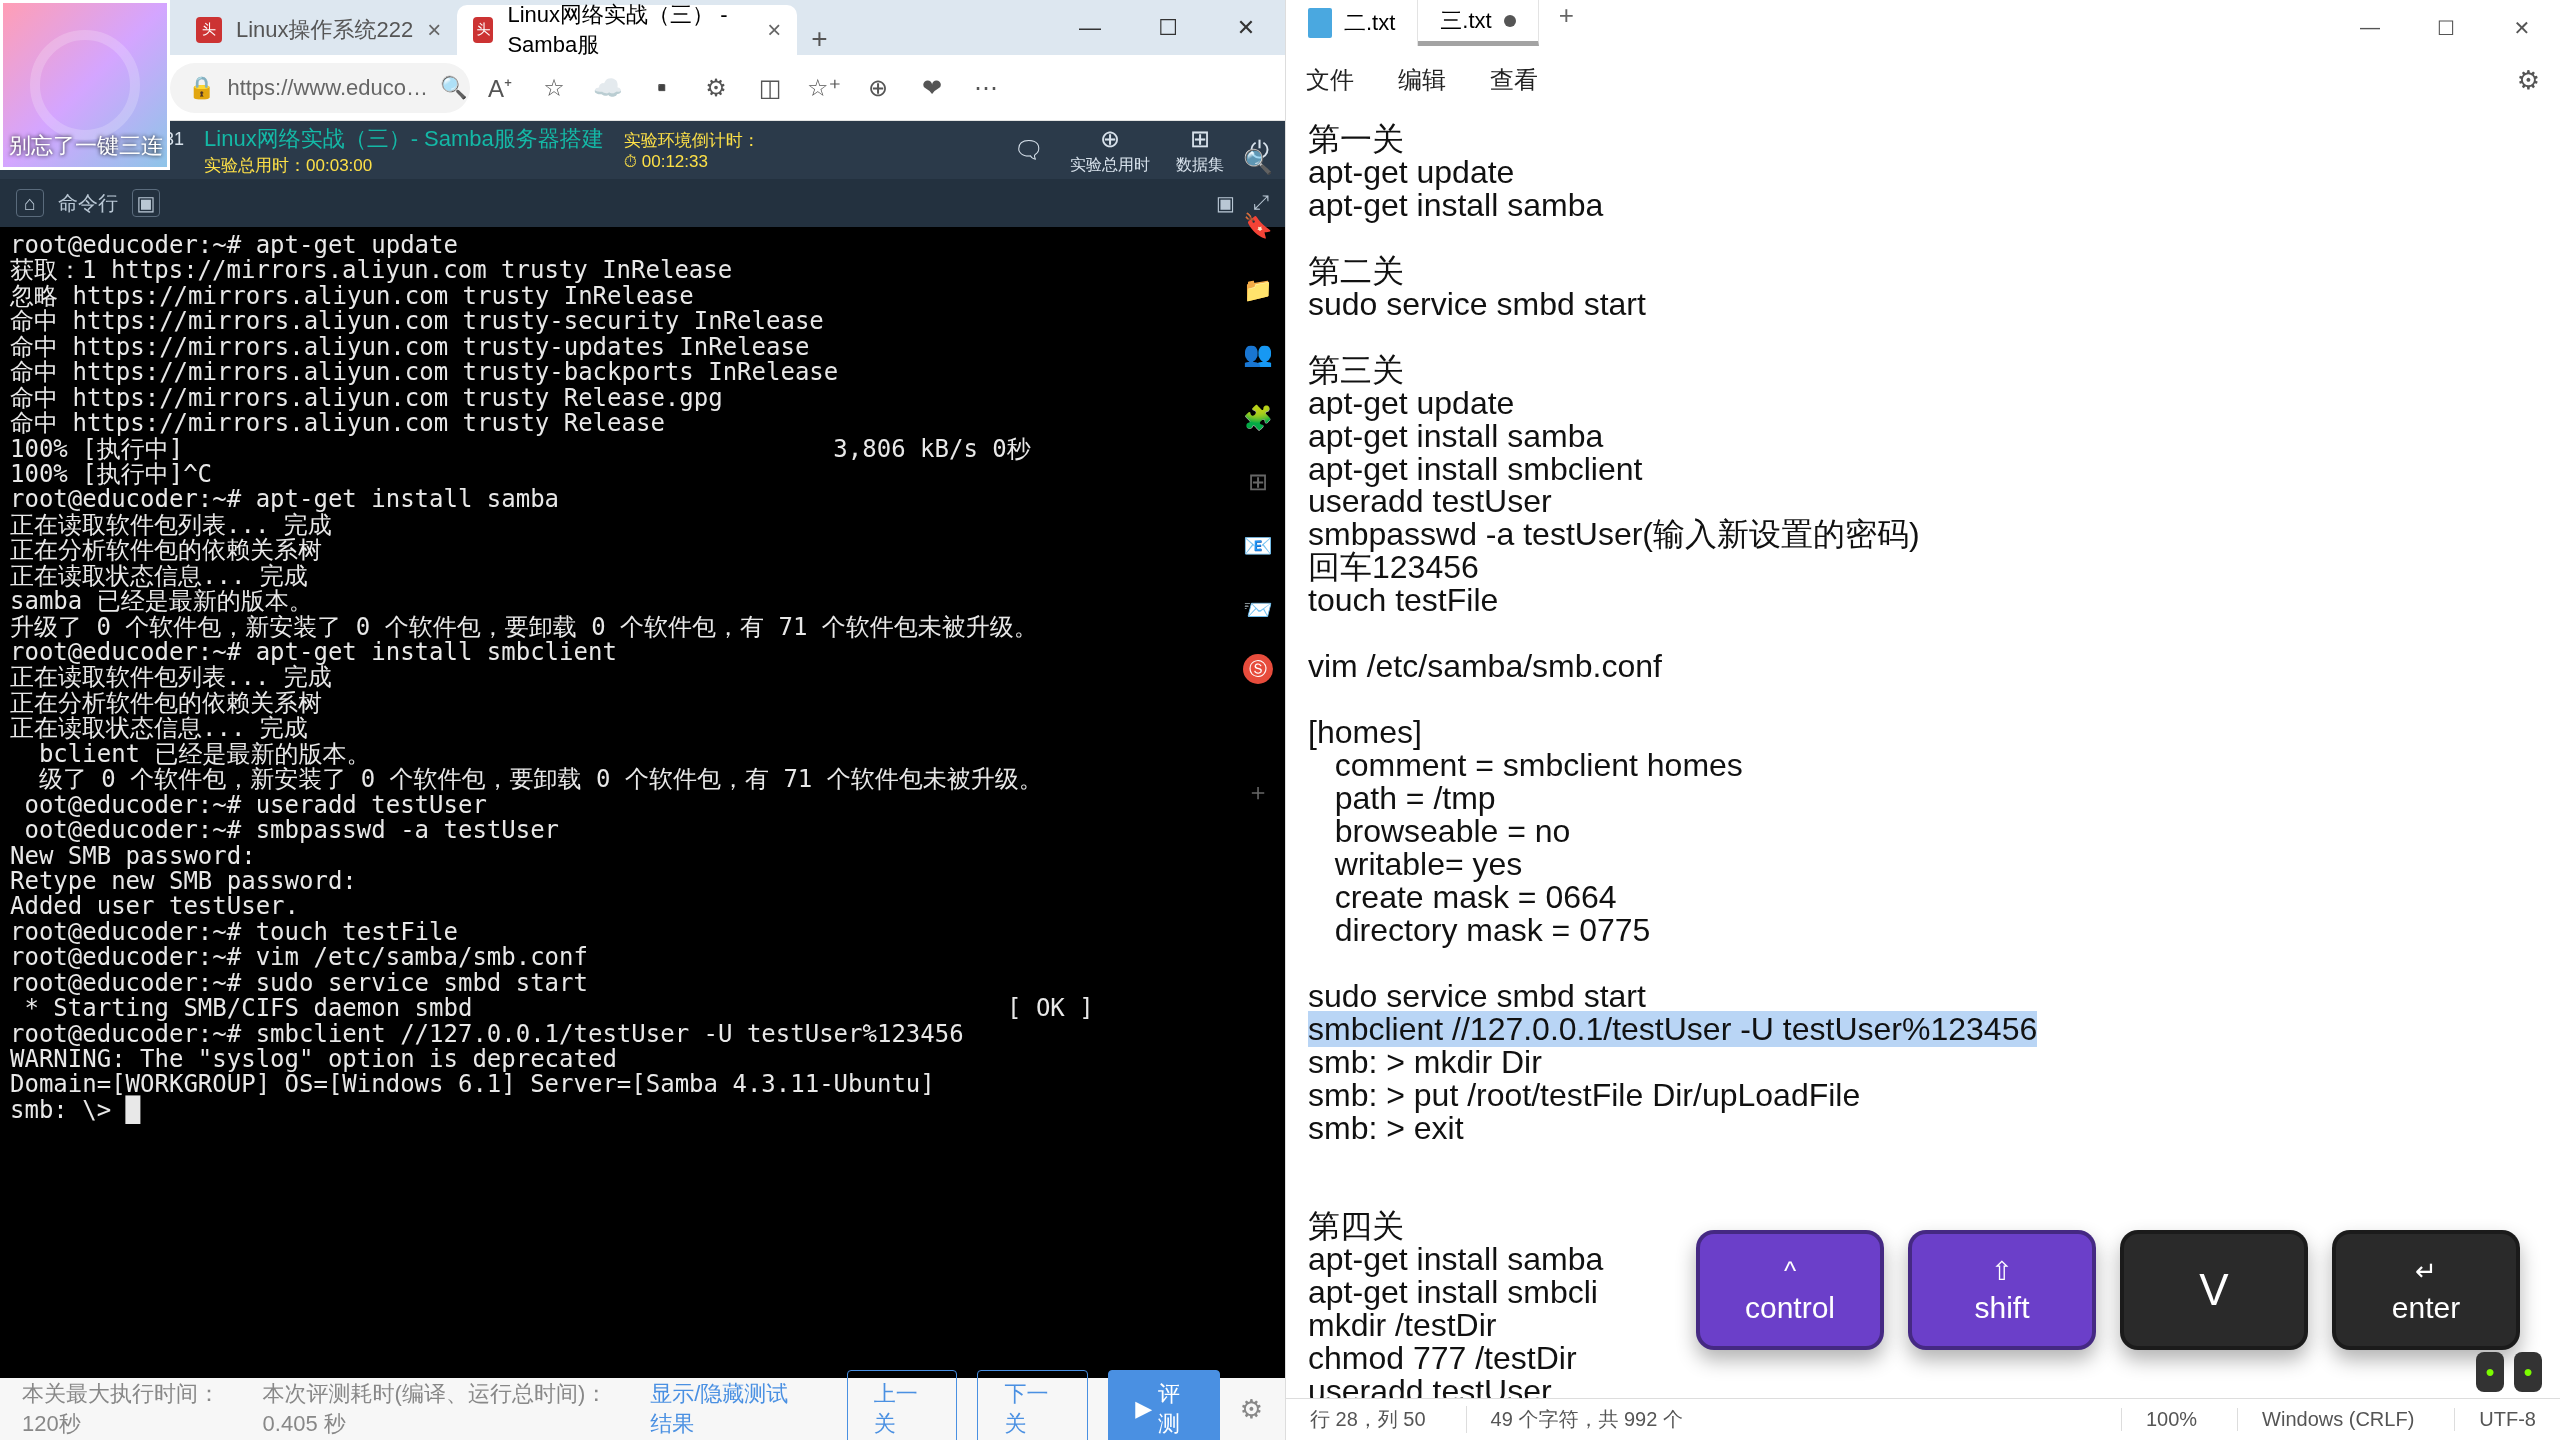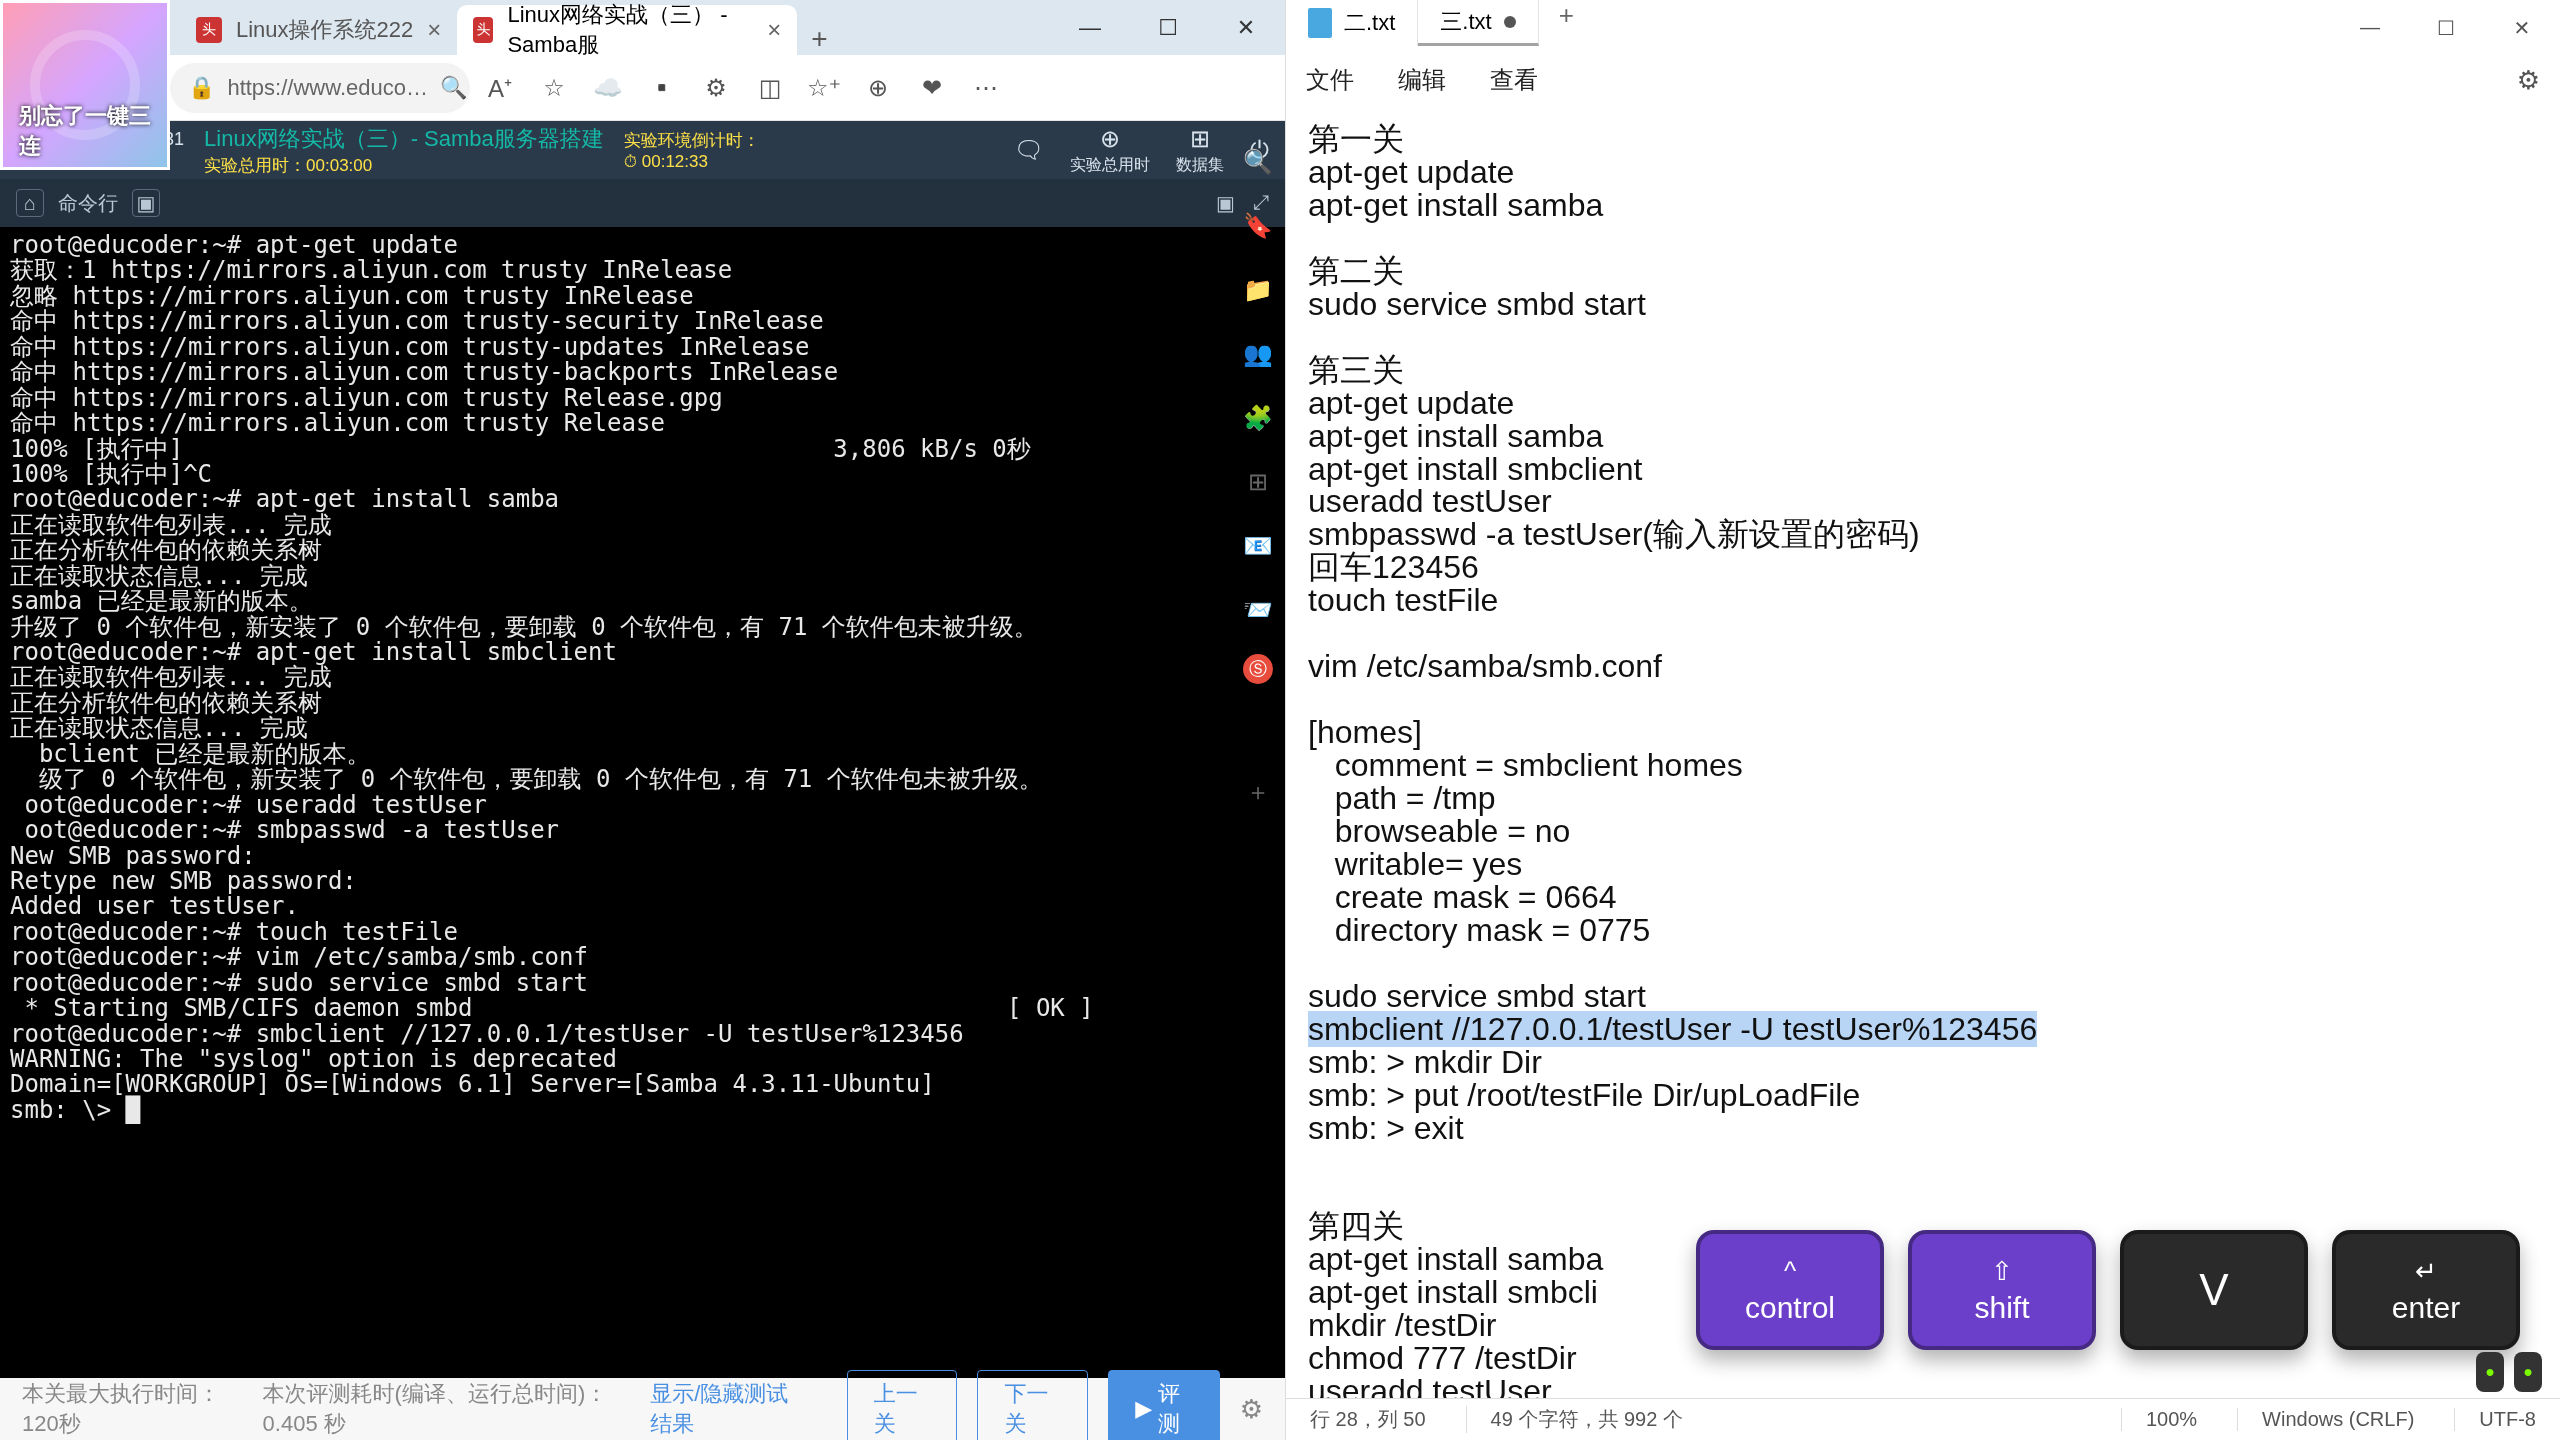--- a/index.html
+++ b/index.html
@@ -1,21 +1,21 @@
 <!DOCTYPE html>
 <html><head>
 <meta charset="utf-8">
 <style>
 * { margin:0; padding:0; box-sizing:border-box; font-family:"Microsoft YaHei","Segoe UI",sans-serif; }
 body { width:2560px; height:1440px; overflow:hidden; background:#f0f0f0; display:flex; }
 .left-pane { width:1285px; height:1440px; display:flex; flex-direction:column; background:#fff; }
 .right-pane { flex:1; height:1440px; display:flex; flex-direction:column; background:#fff; position:relative; border-left:1px solid #ddd;}
 .avatar-overlay { position:absolute; top:0; left:0; width:170px; height:170px; z-index:100; }
 .avatar-img { width:100%; height:100%; background:linear-gradient(135deg,#ff9eb5,#d4a5ff,#8ec5e8); border:3px solid #fff; position:relative; }
-.avatar-caption { position:absolute; bottom:6px; left:16px; font-size:22px; color:#fff; text-shadow:0 0 4px #000; font-weight:700; }
+.avatar-caption { position:absolute; bottom:6px; left:6px; font-size:22px; color:#fff; text-shadow:0 0 4px #000; font-weight:400; }
 .browser-tabs { height:55px; background:#dde7f0; display:flex; align-items:flex-end; padding-left:180px; position:relative; }
 .btab { height:50px; display:flex; align-items:center; padding:0 16px; font-size:22px; gap:14px; border-radius:10px 10px 0 0; max-width:340px; }
 .btab.inactive { background:transparent; color:#555; }
 .btab.active { background:#fff; color:#000; }
 .btab-icon { width:26px; height:26px; background:#c33; border-radius:4px; display:flex; align-items:center; justify-content:center; color:#fff; font-size:14px; }
 .btab-close { font-size:24px; color:#666; }
 .new-tab { padding:0 14px; font-size:28px; color:#555; }
 .win-ctrls { position:absolute; right:0; top:0; display:flex; height:55px; }
 .win-btn { width:78px; display:flex; align-items:center; justify-content:center; font-size:22px; color:#333; }
 .browser-bar { height:66px; display:flex; align-items:center; padding:0 10px; gap:12px; background:#fff; border-bottom:1px solid #e4e4e4; }
@@ -38,21 +38,21 @@
 .terminal { flex:1; background:#000; color:#e8e8e8; font-family:"Consolas",monospace; font-size:24px; line-height:1.06; padding:6px 10px; white-space:pre; overflow:hidden; }
 .ide-footer { height:62px; background:#f7f7f7; display:flex; align-items:center; padding:0 22px; gap:20px; font-size:22px; color:#888; }
 .ft-link { color:#4a90e2; }
 .ft-btn { padding:8px 26px; border:1px solid #4a90e2; color:#4a90e2; border-radius:4px; font-size:22px; }
 .ft-btn.primary { background:#4a90e2; color:#fff; display:flex; align-items:center; gap:6px; }
 .ft-gear { margin-left:auto; font-size:26px; color:#888; }
 
 
 .np-titlebar { height:55px; display:flex; align-items:flex-start; }
 .np-tab { height:46px; display:flex; align-items:center; gap:12px; padding:0 22px; font-size:22px; border-right:1px solid #e3e3e3; }
-.np-tab.active { background:#fff; border-bottom:3px solid #a3a3a3; }
+.np-tab.active { background:#fff; border-bottom:5px solid #a3a3a3; }
 .np-doc-ic { width:24px; height:30px; background:#4aa8e0; border-radius:2px; }
 .np-dot { width:12px; height:12px; background:#555; border-radius:50%; }
 .np-plus { padding:0 20px; font-size:26px; color:#666; }
 .np-winctrls { margin-left:auto; display:flex; }
 .np-winbtn { width:76px; height:55px; display:flex; align-items:center; justify-content:center; font-size:20px; color:#555; }
 .np-menu { height:50px; display:flex; align-items:center; padding:0 20px; gap:44px; font-size:24px; color:#222; }
 .np-gear { margin-left:auto; font-size:26px; color:#555; }
 .np-body { flex:1; padding:18px 22px; font-family:"SimSun","Consolas",monospace; font-size:32px; line-height:1.03; color:#111; white-space:pre; overflow:hidden; position:relative; }
 .np-sel { background:#b9d5f5; }
 .np-status { height:42px; border-top:1px solid #ddd; display:flex; align-items:center; padding:4px 24px; gap:40px; font-size:20px; color:#555; }

